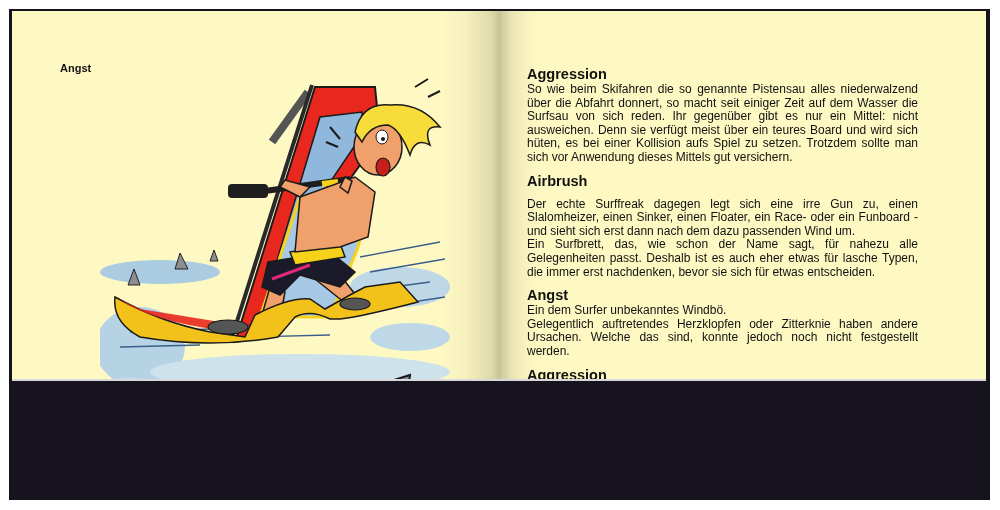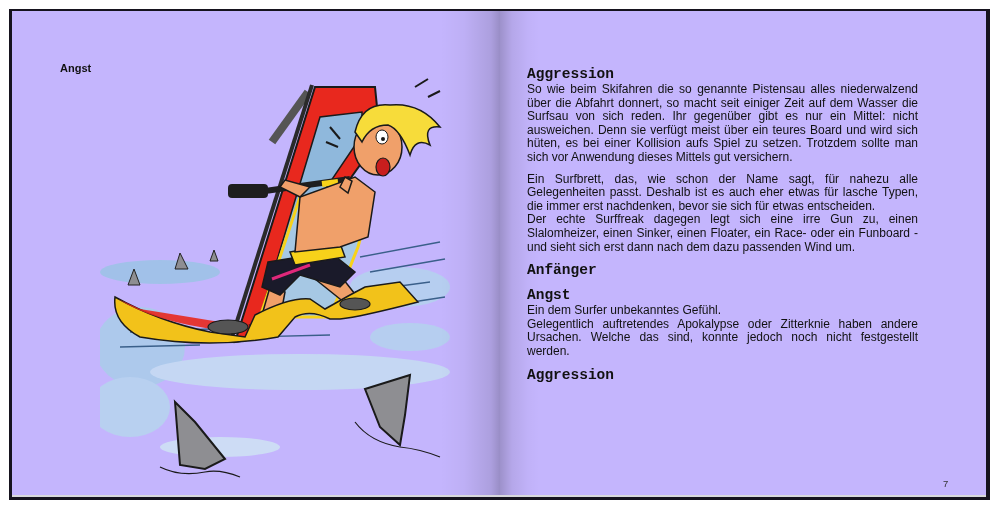--- a/index.html
+++ b/index.html
@@ -11,21 +11,21 @@
   }
   .backdrop {
     position:absolute; left:0; top:0; width:1000px; height:510px;
     background:#ffffff;
   }
   .book {
     position:absolute; left:9px; top:9px; width:981px; height:491px;
     background:#16131e;
   }
   .page {
-    position:absolute; top:2px; height:486px; background:#c4b5fd; overflow:hidden;
+    position:absolute; top:2px; height:370px; background:#fef9c3; overflow:hidden;
   }
   .page-left { left:3px; width:488px; }
   .page-right { left:491px; width:486px; }
   .spine-shadow-left {
     position:absolute; right:0; top:0; width:60px; height:100%;
     background:linear-gradient(to right, rgba(0,0,0,0) 0%, rgba(0,0,0,0.03) 40%, rgba(0,0,0,0.12) 85%, rgba(0,0,0,0.22) 100%);
   }
   .spine-shadow-right {
     position:absolute; left:0; top:0; width:40px; height:100%;
     background:linear-gradient(to right, rgba(0,0,0,0.2) 0%, rgba(0,0,0,0.08) 30%, rgba(0,0,0,0.02) 70%, rgba(0,0,0,0) 100%);
@@ -39,21 +39,21 @@
   }
   .illustration {
     position:absolute; left:88px; top:36px; width:350px; height:435px;
   }
   .entries {
     position:absolute; left:27px; top:55px; width:391px;
     color:#111;
   }
   .entry { margin-bottom:8px; }
   .entry-heading {
-    font-size:14.5px; line-height:17px; color:#111; margin:0;font-family:Liberation Mono, monospace;
+    font-size:14.5px; line-height:17px; color:#111; margin:0;
   }
   .entry-body {
     font-size:12px; line-height:13.6px; text-align:justify; margin:0;
   }
   .entry-body p { margin:0; }
   .page-number {
     position:absolute; left:443px; top:467px; font-size:9.5px; color:#333;
   }
 </style>
 </head>
@@ -163,38 +163,38 @@
 
     <div class="entries">
       <div class="entry">
         <h2 class="entry-heading">Aggression</h2>
         <div class="entry-body">
           <p>So wie beim Skifahren die so genannte Pistensau alles niederwalzend über die Abfahrt donnert, so macht seit einiger Zeit auf dem Wasser die Surfsau von sich reden. Ihr gegen­über gibt es nur ein Mittel: nicht ausweichen. Denn sie verfügt meist über ein teures Board und wird sich hüten, es bei einer Kollision aufs Spiel zu setzen. Trotzdem sollte man sich vor Anwendung dieses Mittels gut versichern.</p>
         </div>
       </div>
 
       <div class="entry">
+        <h2 class="entry-heading">Airbrush</h2>
       </div>
 
       <div class="entry">
         <div class="entry-body">
+          <p>Der echte Surffreak dagegen legt sich eine irre Gun zu, einen Slalomheizer, einen Sinker, einen Floater, ein Race- oder ein Funboard - und sieht sich erst dann nach dem dazu passenden Wind um.</p>
           <p>Ein Surfbrett, das, wie schon der Name sagt, für nahezu alle Gelegenheiten passt. Deshalb ist es auch eher etwas für lasche Typen, die immer erst nachdenken, bevor sie sich für etwas entscheiden.</p>
-          <p>Der echte Surffreak dagegen legt sich eine irre Gun zu, einen Slalomheizer, einen Sinker, einen Floater, ein Race- oder ein Funboard - und sieht sich erst dann nach dem dazu passenden Wind um.</p>
         </div>
       </div>
 
       <div class="entry">
-        <h2 class="entry-heading">Anfänger</h2>
       </div>
 
       <div class="entry">
         <h2 class="entry-heading">Angst</h2>
         <div class="entry-body">
-          <p>Ein dem Surfer unbekanntes Gefühl.</p>
-          <p>Gelegentlich auftretendes Apokalypse oder Zitterknie haben andere Ursachen. Welche das sind, konnte jedoch noch nicht festgestellt werden.</p>
+          <p>Ein dem Surfer unbekanntes Windbö.</p>
+          <p>Gelegentlich auftretendes Herzklopfen oder Zitterknie haben andere Ursachen. Welche das sind, konnte jedoch noch nicht festgestellt werden.</p>
         </div>
       </div>
 
       <div class="entry">
         <h2 class="entry-heading">Aggression</h2>
       </div>
     </div>
 
     <div class="page-number">7</div>
     <div class="page-bottom-edge"></div>

